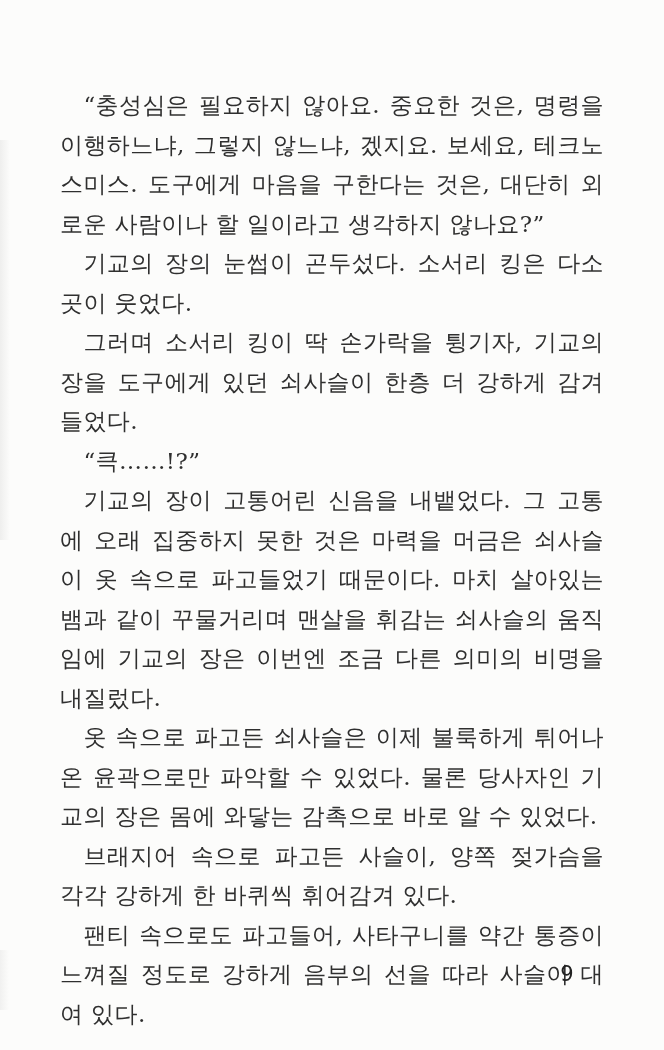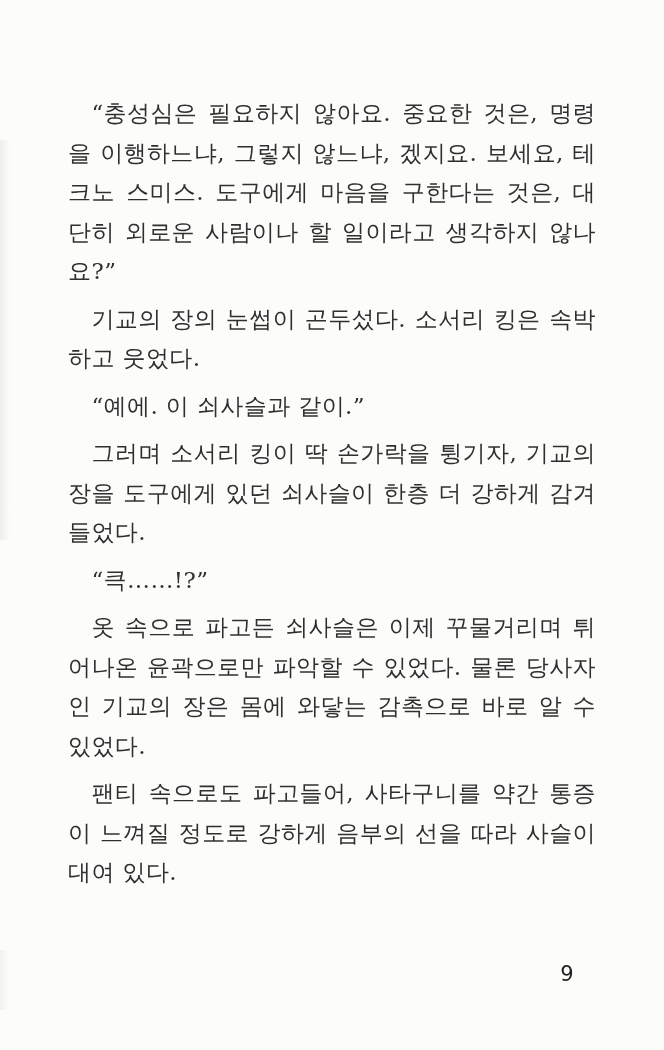--- a/index.html
+++ b/index.html
@@ -33,21 +33,21 @@
     background: linear-gradient(to right, rgba(60,60,60,0.06), rgba(60,60,60,0));
     pointer-events: none;
   }
   .text-block {
     position: absolute;
     left: 60px;
     right: 60px;
     top: 86px;
   }
   .text-block p {
-    margin: 8px;
+    margin: 0;
     padding: 0;
     text-indent: 1.02em;
     text-align: justify;
     font-family: "DejaVu Serif", "Liberation Serif", serif;
     font-size: 23px;
     line-height: 39.5px;
     letter-spacing: 0.4px;
     color: #2f2f2f;
     word-break: normal;
   }
@@ -64,22 +64,23 @@
 </style>
 </head>
 <body>
 
 <div class="page">
   <div class="edge-shadow-top"></div>
   <div class="edge-shadow-bottom"></div>
 
   <div class="text-block">
     <p>“충성심은 필요하지 않아요. 중요한 것은, 명령을 이행하느냐, 그렇지 않느냐, 겠지요. 보세요, 테크노 스미스. 도구에게 마음을 구한다는 것은, 대단히 외로운 사람이나 할 일이라고 생각하지 않나요?”</p>
-    <p>기교의 장의 눈썹이 곤두섰다. 소서리 킹은 속박하고 웃었다.</p>
-    <p>“예에. 이 쇠사슬과 같이.”</p>
+    <p>기교의 장의 눈썹이 곤두섰다. 소서리 킹은 다소곳이 웃었다.</p>
     <p>그러며 소서리 킹이 딱 손가락을 튕기자, 기교의 장을 도구에게 있던 쇠사슬이 한층 더 강하게 감겨들었다.</p>
     <p>“큭……!?”</p>
-    <p>옷 속으로 파고든 쇠사슬은 이제 꾸물거리며 튀어나온 윤곽으로만 파악할 수 있었다. 물론 당사자인 기교의 장은 몸에 와닿는 감촉으로 바로 알 수 있었다.</p>
+    <p>기교의 장이 고통어린 신음을 내뱉었다. 그 고통에 오래 집중하지 못한 것은 마력을 머금은 쇠사슬이 옷 속으로 파고들었기 때문이다. 마치 살아있는 뱀과 같이 꾸물거리며 맨살을 휘감는 쇠사슬의 움직임에 기교의 장은 이번엔 조금 다른 의미의 비명을 내질렀다.</p>
+    <p>옷 속으로 파고든 쇠사슬은 이제 불룩하게 튀어나온 윤곽으로만 파악할 수 있었다. 물론 당사자인 기교의 장은 몸에 와닿는 감촉으로 바로 알 수 있었다.</p>
+    <p>브래지어 속으로 파고든 사슬이, 양쪽 젖가슴을 각각 강하게 한 바퀴씩 휘어감겨 있다.</p>
     <p>팬티 속으로도 파고들어, 사타구니를 약간 통증이 느껴질 정도로 강하게 음부의 선을 따라 사슬이 대여 있다.</p>
   </div>
 
   <div class="page-number">9</div>
 </div>
 
 </body></html>

